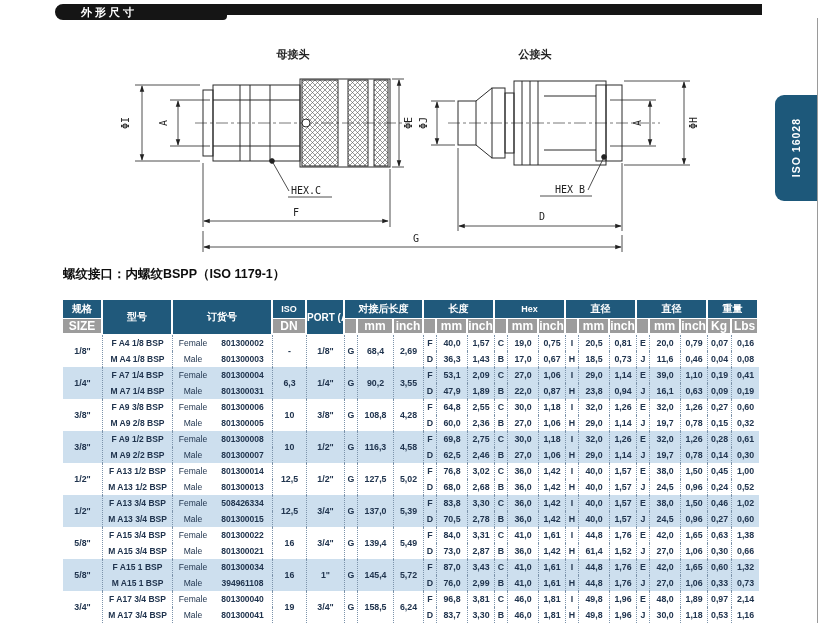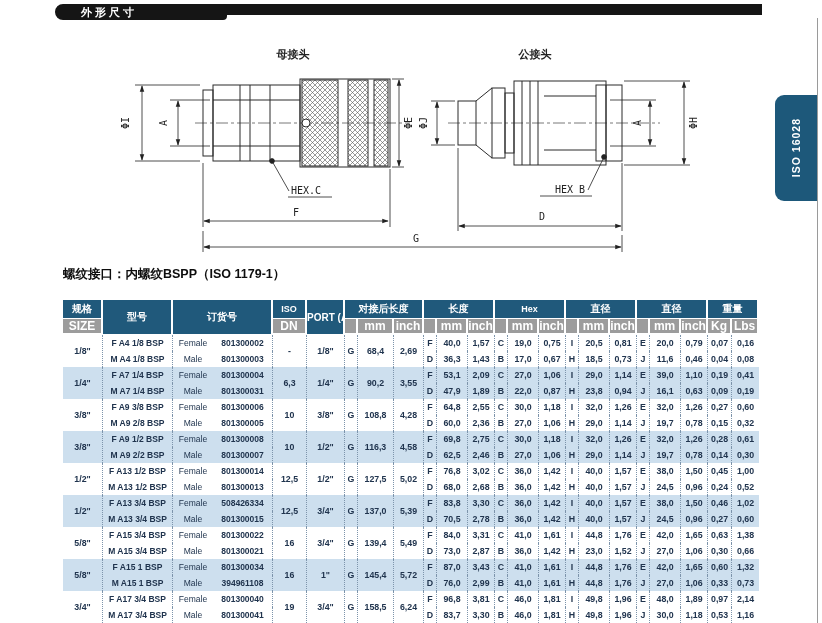--- a/index.html
+++ b/index.html
@@ -495,21 +495,21 @@
             <td class="model">M A15 3/4 BSP</td>
             <td class="gender">Male</td>
             <td class="order">801300021</td>
             <td>D</td>
             <td>73,0</td>
             <td>2,87</td>
             <td>B</td>
             <td>36,0</td>
             <td>1,42</td>
             <td>H</td>
-            <td>23,0</td>
+            <td>61,4</td>
             <td>1,52</td>
             <td>J</td>
             <td>27,0</td>
             <td>1,06</td>
             <td>0,30</td>
             <td>0,66</td>
           </tr>
           <tr class="alt">
             <td rowspan="2">5/8"</td>
             <td class="model">F A15 1 BSP</td>

